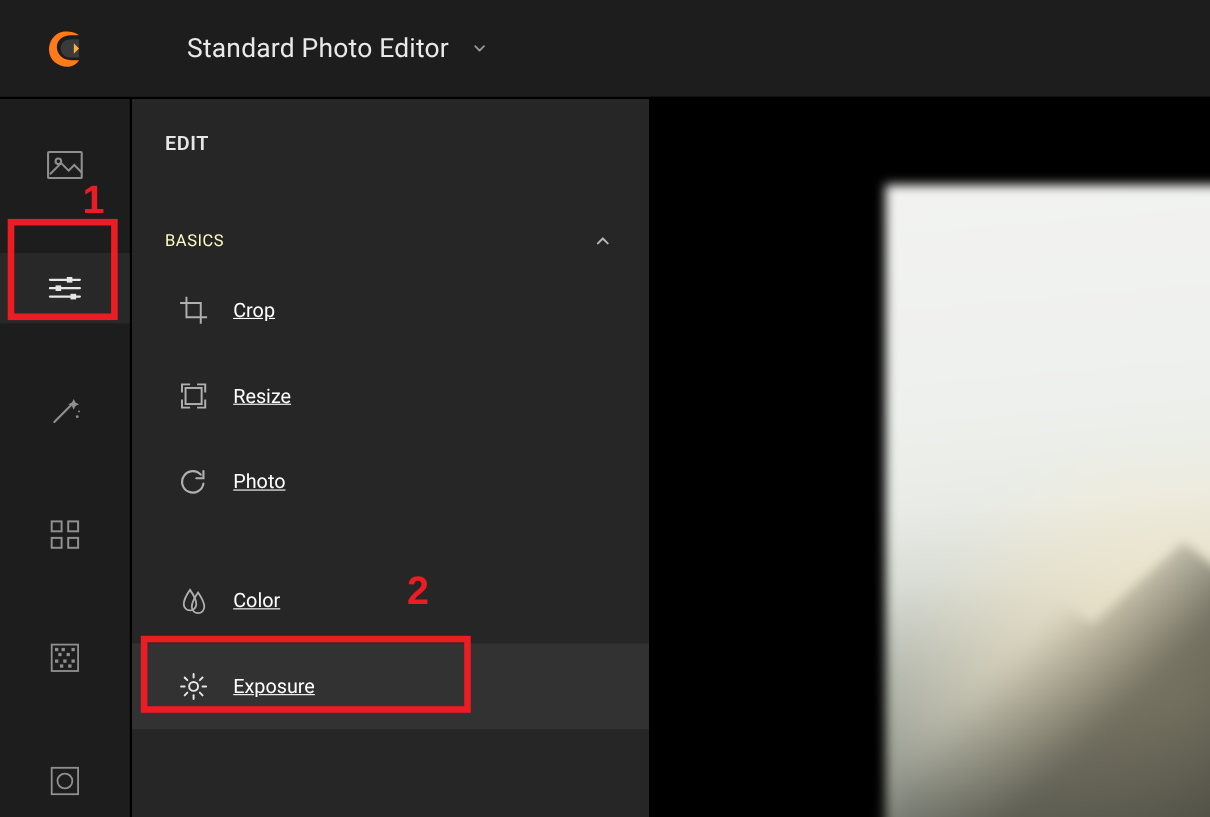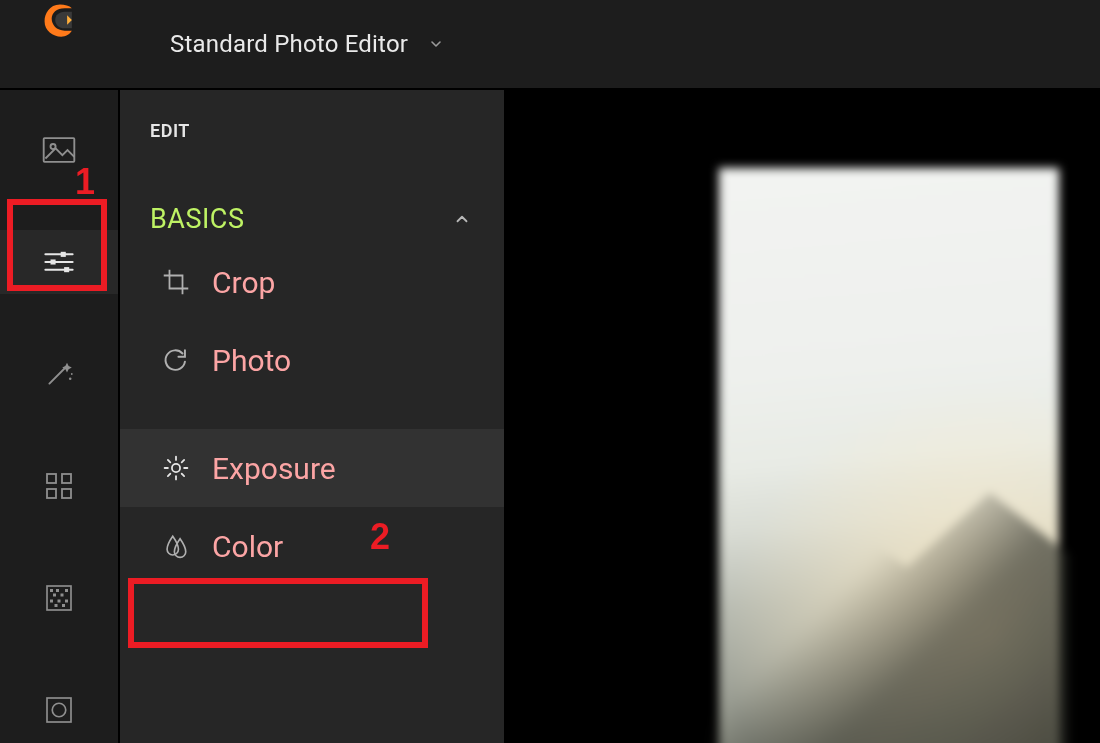--- a/index.html
+++ b/index.html
@@ -8,20 +8,21 @@
     background: #000;
     font-family: -apple-system, BlinkMacSystemFont, "Segoe UI", Roboto, Helvetica, Arial, sans-serif;
     color: #eaeaea;
   }
   
   .header {
     position: relative;
     height: 88px;
     background: #1d1d1d;
     display: flex;
+    align-items: center;
     padding-left: 40px;
   }
   .logo { width: 40px; height: 40px; display:flex; align-items:center; justify-content:center; }
   .app-title-wrap {
     display: flex; align-items: center; gap: 18px;
     margin-left: 90px;
   }
   .app-title { font-size: 24px; font-weight: 400; color: #e9e9e9; letter-spacing: .2px; }
   .chev { width:20px; height:20px; display:flex; align-items:center; justify-content:center; }
 
@@ -38,51 +39,51 @@
   }
   .rail-item {
     width: 100%; height: 64px;
     display:flex; align-items:center; justify-content:center;
     position: relative;
   }
   .rail-item.active { background: #282828; }
   .rail-icon { width: 34px; height: 34px; display:flex; align-items:center; justify-content:center; }
 
   .panel {
-    width: 384px;
+    width: 470px;
     background: #262626;
     border-top: 2px solid #000;
     padding-top: 30px;
   }
   .panel .heading {
     font-size: 18px; font-weight:600; letter-spacing:.5px;
     color: #e6e6e6;
     padding-left: 30px;
     margin-bottom: 54px;
   }
   .group-header {
     display:flex; align-items:center; justify-content:space-between;
     padding: 0 30px;
     height: 48px;
     cursor: pointer;
     position: relative;
   }
   .group-title {
-    color: #bef264; font-size: 27px; letter-spacing: .5px;
+    color: #fef9c3; font-size: 15px; letter-spacing: .5px;
   }
   .group-chev { width:24px; height:24px; display:flex; align-items:center; justify-content:center; }
   .tool {
     display:flex; align-items:center; gap: 22px;
     height: 78px;
     padding-left: 42px;
     cursor:pointer;
   }
   .tool:hover, .tool.active { background:#323232; }
   .tool .ticon { width:28px; height:28px; display:flex; align-items:center; justify-content:center; }
-  .tool .tlabel { font-size: 30px; color:#fca5a5; }
+  .tool .tlabel { font-size: 18px; color:#ffffff;text-decoration:underline; }
   .group-spacer { height: 30px; }
 
   .canvas {
     flex: 1;
     background: #000;
     position: relative;
     overflow:hidden;
   }
   .photo {
     position:absolute;
@@ -228,56 +229,68 @@
       <span class="ticon">
         <svg width="26" height="26" viewBox="0 0 32 32" fill="none" stroke="#b0b0b0" stroke-width="2.2" stroke-linecap="square">
             <path d="M8 2 L8 24 L30 24"></path>
             <path d="M2 8 L24 8 L24 30"></path>
           </svg>
       </span>
       <span class="tlabel">Crop</span>
     </div>
     <div class="tool">
       <span class="ticon">
+        <svg width="26" height="26" viewBox="0 0 32 32" fill="none" stroke="#b0b0b0" stroke-width="2.2" stroke-linecap="square">
+            <rect x="7" y="7" width="18" height="18"></rect>
+            <path d="M3 11 L3 3 L11 3"></path>
+            <path d="M29 21 L29 29 L21 29"></path>
+            <path d="M21 3 L29 3 L29 11"></path>
+            <path d="M3 21 L3 29 L11 29"></path>
+          </svg>
+      </span>
+      <span class="tlabel">Resize</span>
+    </div>
+    <div class="tool">
+      <span class="ticon">
         <svg width="26" height="26" viewBox="0 0 32 32" fill="none" stroke="#b0b0b0" stroke-width="2.4" stroke-linecap="round">
             <path d="M24 8 A12 12 0 1 0 27 18"></path>
             <path d="M27 4 L27 12 L19 12"></path>
           </svg>
       </span>
       <span class="tlabel">Photo</span>
     </div>
 
     <div class="group-spacer"></div>
 
 
+    <div class="tool">
+      <span class="ticon">
+        <svg width="26" height="26" viewBox="0 0 32 32" fill="none" stroke="#b0b0b0" stroke-width="2.0" stroke-linecap="round">
+            <path d="M12 4 C12 4 5 14 5 20 A7 7 0 0 0 19 20 C19 14 12 4 12 4 Z"></path>
+            <path d="M21 7 C21 7 14 17 14 23 A7 7 0 0 0 28 23 C28 17 21 7 21 7 Z"></path>
+          </svg>
+      </span>
+      <span class="tlabel">Color</span>
+    </div>
     <div class="tool active">
       <span class="ticon">
         <svg width="26" height="26" viewBox="0 0 32 32" fill="none" stroke="#e6e6e6" stroke-width="2.2" stroke-linecap="round">
             <circle cx="16" cy="16" r="5"></circle>
             <line x1="16" y1="2" x2="16" y2="6"></line>
             <line x1="16" y1="26" x2="16" y2="30"></line>
             <line x1="2" y1="16" x2="6" y2="16"></line>
             <line x1="26" y1="16" x2="30" y2="16"></line>
             <line x1="6" y1="6" x2="9" y2="9"></line>
             <line x1="23" y1="23" x2="26" y2="26"></line>
             <line x1="6" y1="26" x2="9" y2="23"></line>
             <line x1="23" y1="9" x2="26" y2="6"></line>
           </svg>
       </span>
       <span class="tlabel">Exposure</span>
     </div>
-    <div class="tool">
-      <span class="ticon">
-        <svg width="26" height="26" viewBox="0 0 32 32" fill="none" stroke="#b0b0b0" stroke-width="2.0" stroke-linecap="round">
-            <path d="M12 4 C12 4 5 14 5 20 A7 7 0 0 0 19 20 C19 14 12 4 12 4 Z"></path>
-            <path d="M21 7 C21 7 14 17 14 23 A7 7 0 0 0 28 23 C28 17 21 7 21 7 Z"></path>
-          </svg>
-      </span>
-      <span class="tlabel">Color</span>
-    </div>
   </div>
 
   <div class="canvas">
     <div class="photo"></div>
   </div>
 </div>
 
 <div class="callout-num" style="left:75px; top:161px;">1</div>
 <div class="callout-box" style="left:7px; top:199px; width:100px; height:92px;"></div>
 

